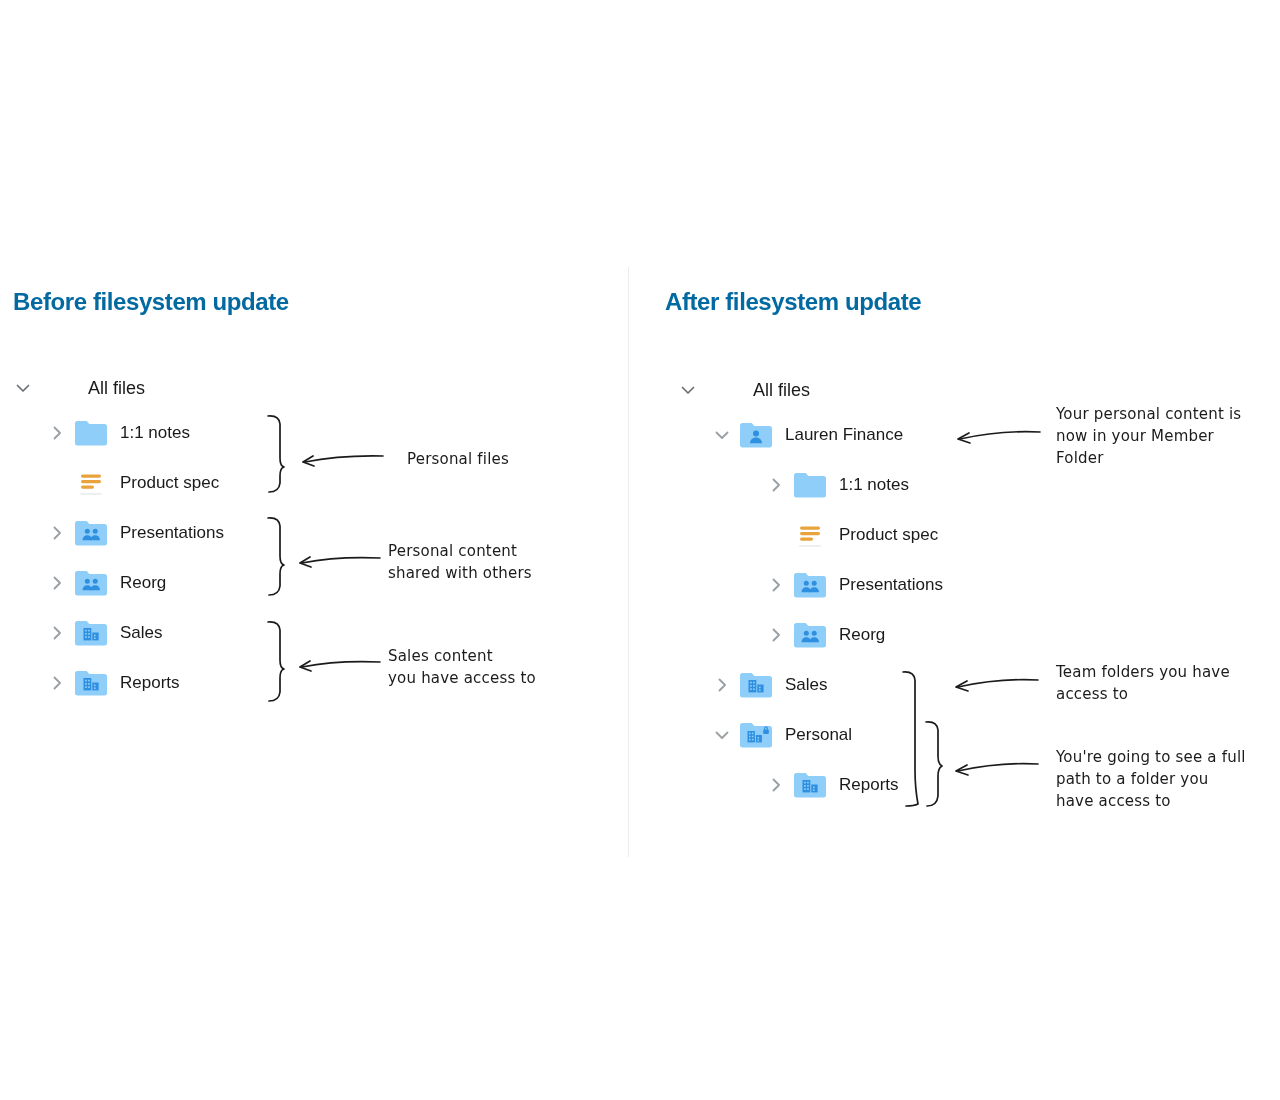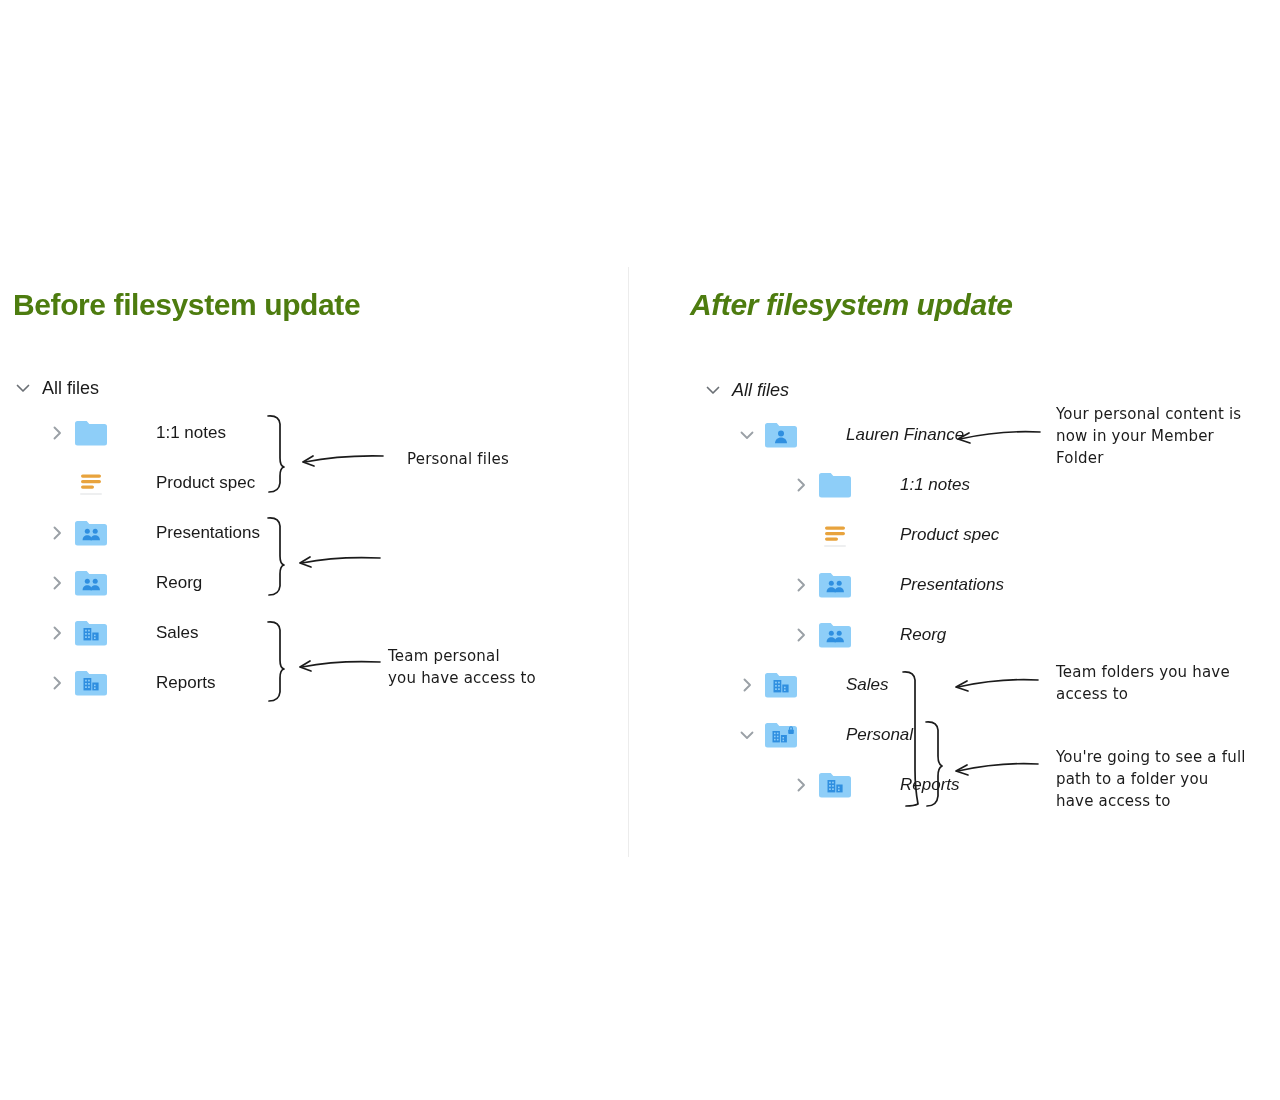--- a/index.html
+++ b/index.html
@@ -23,62 +23,61 @@
     left: 628px;
     top: 267px;
     width: 1px;
     height: 590px;
     background: #ececec;
   }
 
   
   .panel { position: absolute; top: 0; height: 1100px; }
   #panel-before { left: 0px;   width: 628px; }
-  #panel-after  { left: 628px; width: 536px; font-style: italic; }
+  #panel-after  { left: 603px; width: 536px; }
 
   .panel-title {
     position: absolute;
     font-family: "Liberation Sans", sans-serif;
     font-weight: bold;
-    font-size: 30px;
+    font-size: 24px;
     letter-spacing: -0.4px;
-    color: #4d7c0f;
+    color: #0369a1;
     white-space: nowrap;
     text-align: center;
   }
   #panel-before .panel-title { left: 13px; top: 288px; }
   #panel-after  .panel-title { left: 62px; top: 288px; }
 
   
   .tree { position: absolute; }
   #tree-before { left: 0px;  top: 368px; width: 300px; }
   #tree-after  { left: 62px; top: 370px; width: 340px; }
 
   .tree-row {
     position: relative;
     height: 50px;
     display: flex;
     align-items: center;
   }
-  .tree-row.root { height: 40px; }
+  .tree-row.root { height: 40px; gap: 46px; }
 
   .chev {
     width: 22px;
     height: 22px;
     flex: 0 0 22px;
     position: relative;
   }
   .chev svg { display: block; width: 22px; height: 22px; }
 
   .row-label {
     font-family: "Liberation Sans", sans-serif;
     font-size: 17px;
     color: #1a1a1a;
     white-space: nowrap;
-    margin-left: 36px;
   }
   .tree-row.root .row-label { font-size: 18px; margin-left: 8px; }
 
   .icon-slot {
     width: 34px;
     height: 30px;
     flex: 0 0 34px;
     margin-left: 6px;
     margin-right: 12px;
     position: relative;
@@ -443,22 +442,24 @@
       <path d="M926 722 Q937 721 938 730 L938 756 Q938 764 942 766 Q938 768 938 776 L938 796 Q937 806 927 806"></path>
 
       <path d="M1038 764 Q999 762 958 771"></path>
       <path d="M956 771 L967 765 M956 771 L968 775"></path>
 
     </g>
   </svg>
 
   <div class="note" style="left:407px; top:448px; width:220px;">Personal files</div>
 
-
-  <div class="note" style="left:388px; top:645px; width:230px;">Team personal
+  <div class="note" style="left:388px; top:540px; width:230px;">Personal content
+shared with others</div>
+
+  <div class="note" style="left:388px; top:645px; width:230px;">Sales content
 you have access to</div>
 
   <div class="note" style="left:1056px; top:403px; width:230px;">Your personal content is
 now in your Member
 Folder</div>
 
   <div class="note" style="left:1056px; top:661px; width:226px;">Team folders you have
 access to</div>
 
   <div class="note" style="left:1056px; top:746px; width:230px;">You're going to see a full

